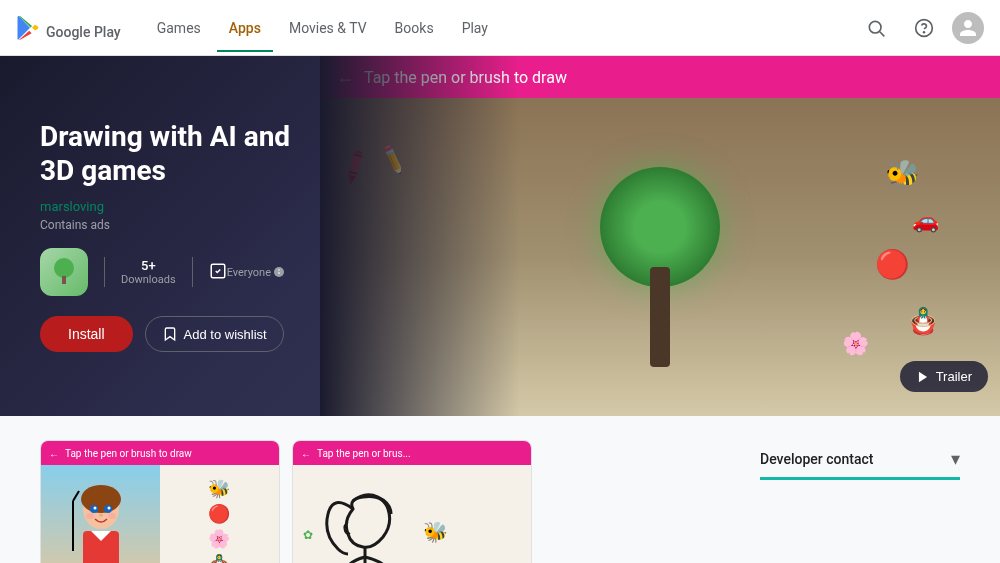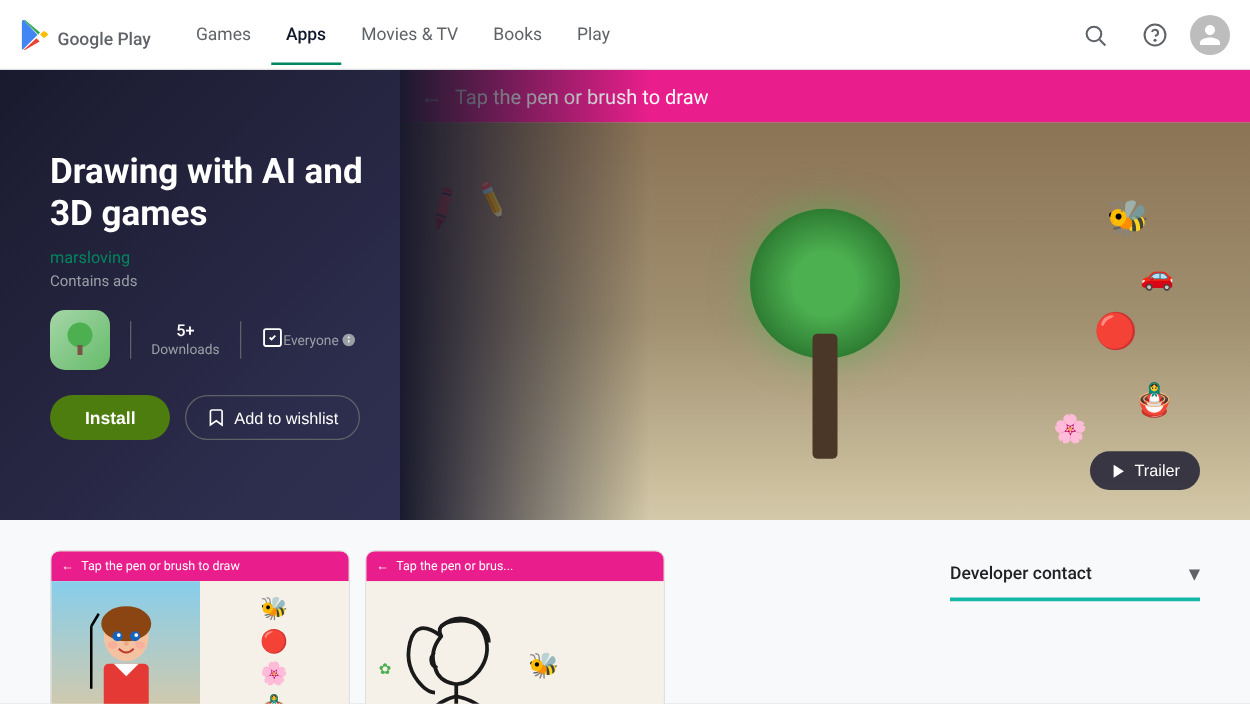--- a/index.html
+++ b/index.html
@@ -39,21 +39,21 @@
     }
     .nav-item {
       padding: 8px 12px;
       font-size: 14px;
       color: #5f6368;
       cursor: pointer;
       border-radius: 4px;
       position: relative;
     }
     .nav-item.active {
-      color: #0f172a;
+      color: #a16207;
       font-weight: 500;
     }
     .nav-item.active::after {
       content: '';
       position: absolute;
       bottom: -8px;
       left: 0;
       right: 0;
       height: 2px;
       background: #01875f;
@@ -317,46 +317,46 @@
       display: flex;
       align-items: center;
       gap: 2px;
     }
     .hero-actions {
       display: flex;
       align-items: center;
       gap: 12px;
     }
     .install-btn {
-      background: #4d7c0f;
+      background: #b91c1c;
       color: #fff;
       border: none;
       border-radius: 20px;
       padding: 10px 28px;
       font-size: 14px;
-      font-weight: 700;
+      font-weight: 400;
       cursor: pointer;
     }
     .wishlist-btn {
       background: transparent;
       color: #fff;
       border: 1px solid #5f6368;
       border-radius: 20px;
       padding: 9px 16px;
       font-size: 13px;
       cursor: pointer;
       display: flex;
       align-items: center;
       gap: 6px;
     }
     
     .trailer-btn {
       position: absolute;
       bottom: 24px;
-      right: 40px;
+      right: 12px;
       background: rgba(30, 30, 50, 0.85);
       color: #fff;
       border: none;
       border-radius: 20px;
       padding: 8px 16px;
       font-size: 13px;
       cursor: pointer;
       display: flex;
       align-items: center;
       gap: 6px;

